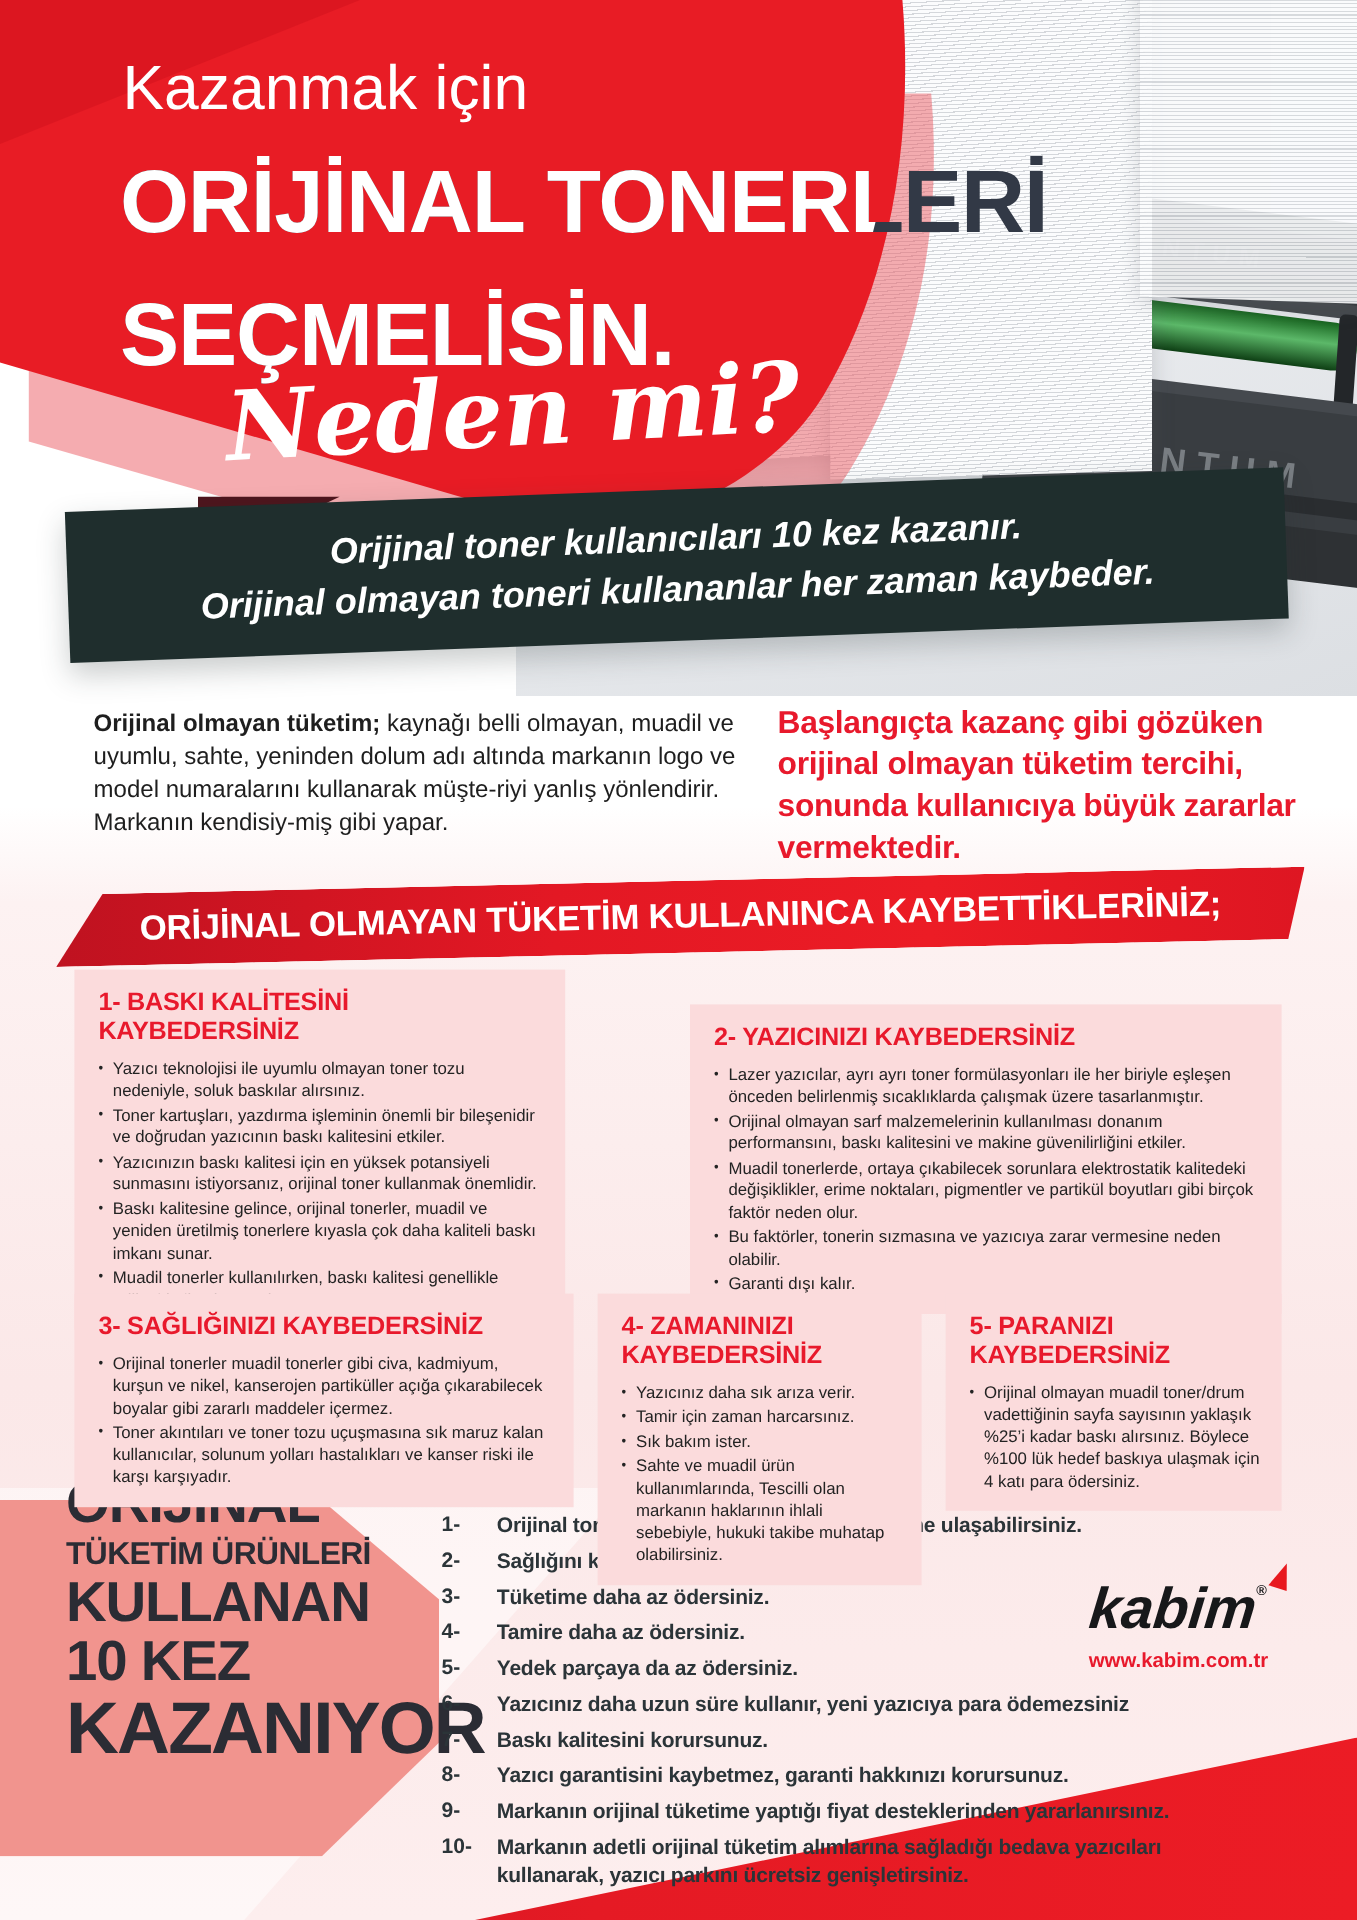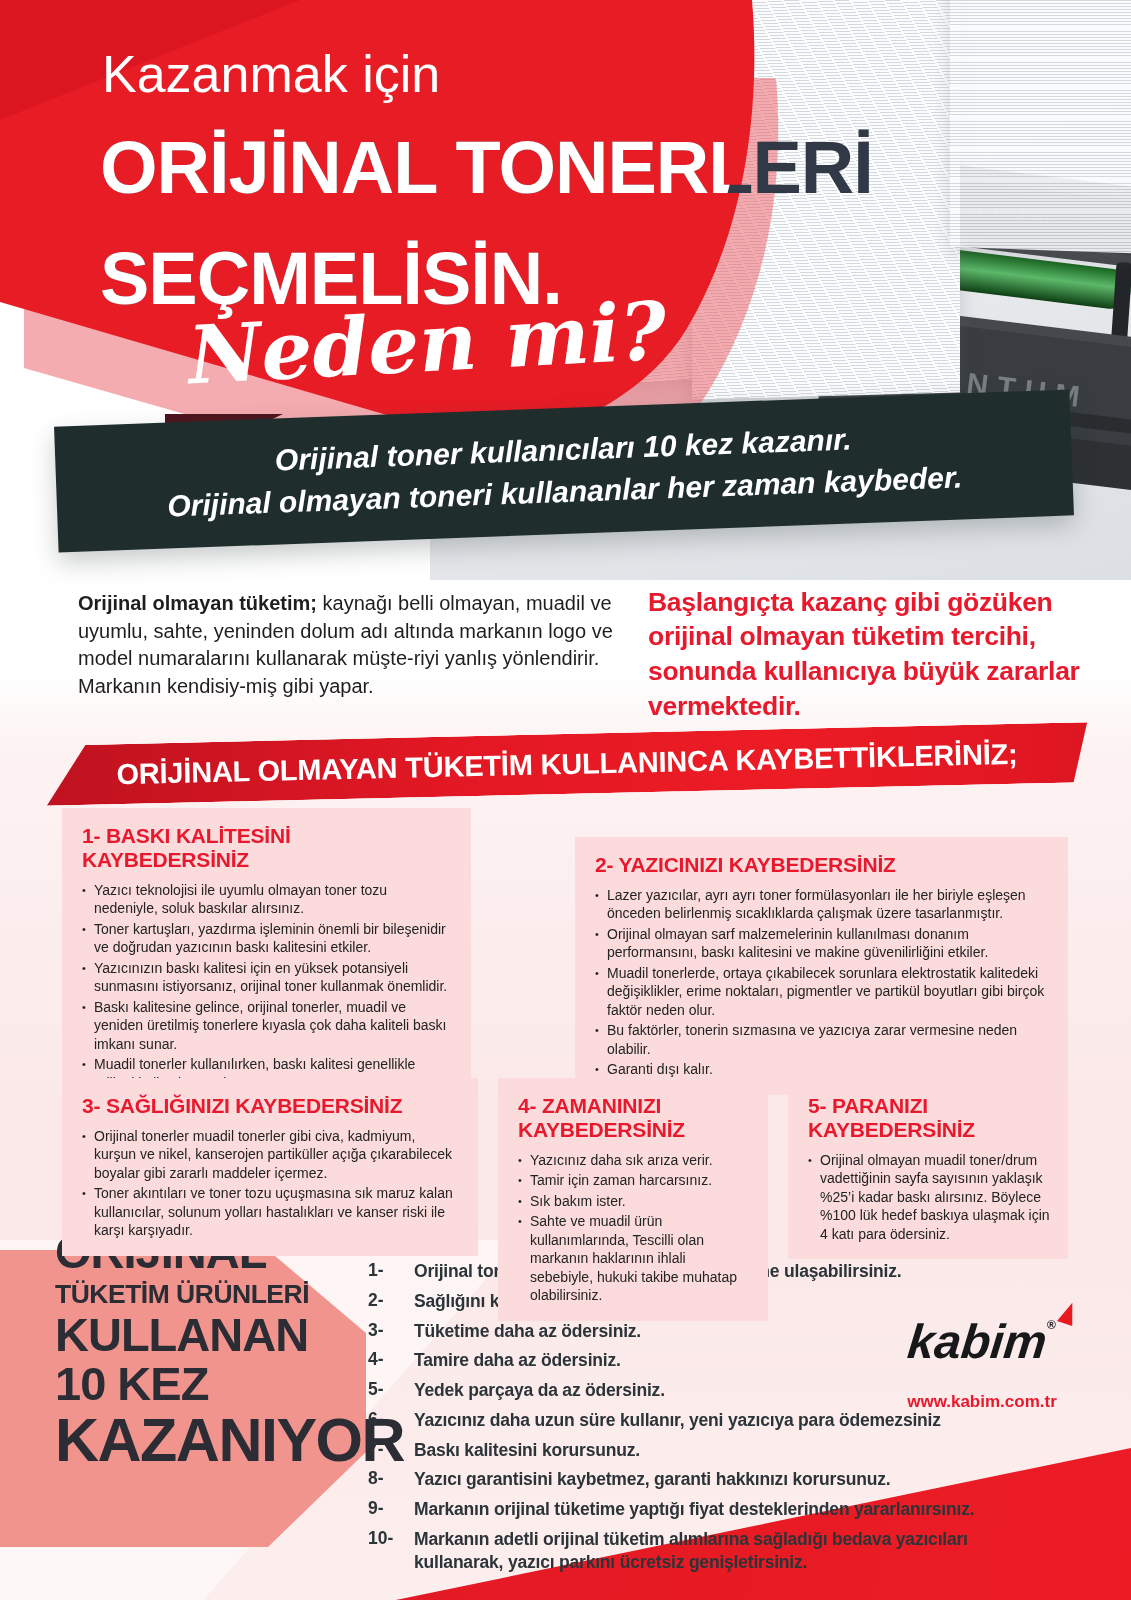--- a/index.html
+++ b/index.html
@@ -60,21 +60,21 @@
   .benefits{position:absolute;left:368px;top:1260px;width:610px;z-index:3;}
   .benefit{display:flex;margin-bottom:7px;}
   .bn{flex:0 0 46px;font-size:17.5px;font-weight:700;color:#2b3438;}
   .bt{font-size:17.5px;font-weight:600;color:#2b3438;line-height:1.3;letter-spacing:-.2px;}
   .logoBox{position:absolute;left:872px;top:1318px;width:220px;text-align:center;z-index:3;}
   .logoWord{display:inline-block;font-size:48px;font-weight:800;font-style:italic;color:#17181a;
     letter-spacing:0px;transform:skewX(-6deg);line-height:1;}
   .logoReg{font-size:12px;font-weight:700;color:#17181a;vertical-align:top;}
   .flag{position:absolute;left:152px;top:-16px;width:0;height:0;border-left:9px solid transparent;
     border-right:7px solid transparent;border-bottom:22px solid #e8191f;transform:rotate(18deg);}
-  .site{margin-top:26px;font-size:17px;font-weight:800;color:#e8192c;}
+  .site{margin-top:8px;font-size:17px;font-weight:800;color:#e8192c;}
   .redWedge{position:absolute;left:0;top:0;width:1131px;height:1600px;z-index:2;pointer-events:none;
     background:linear-gradient(100deg,#b91120 0%,#e51a24 55%,#ec1c25 100%);
     clip-path:polygon(35% 100%,100% 90.5%,100% 100%);}
 </style>
 </head>
 <body>
 
 <div id="page">
 
   <div id="photo">

